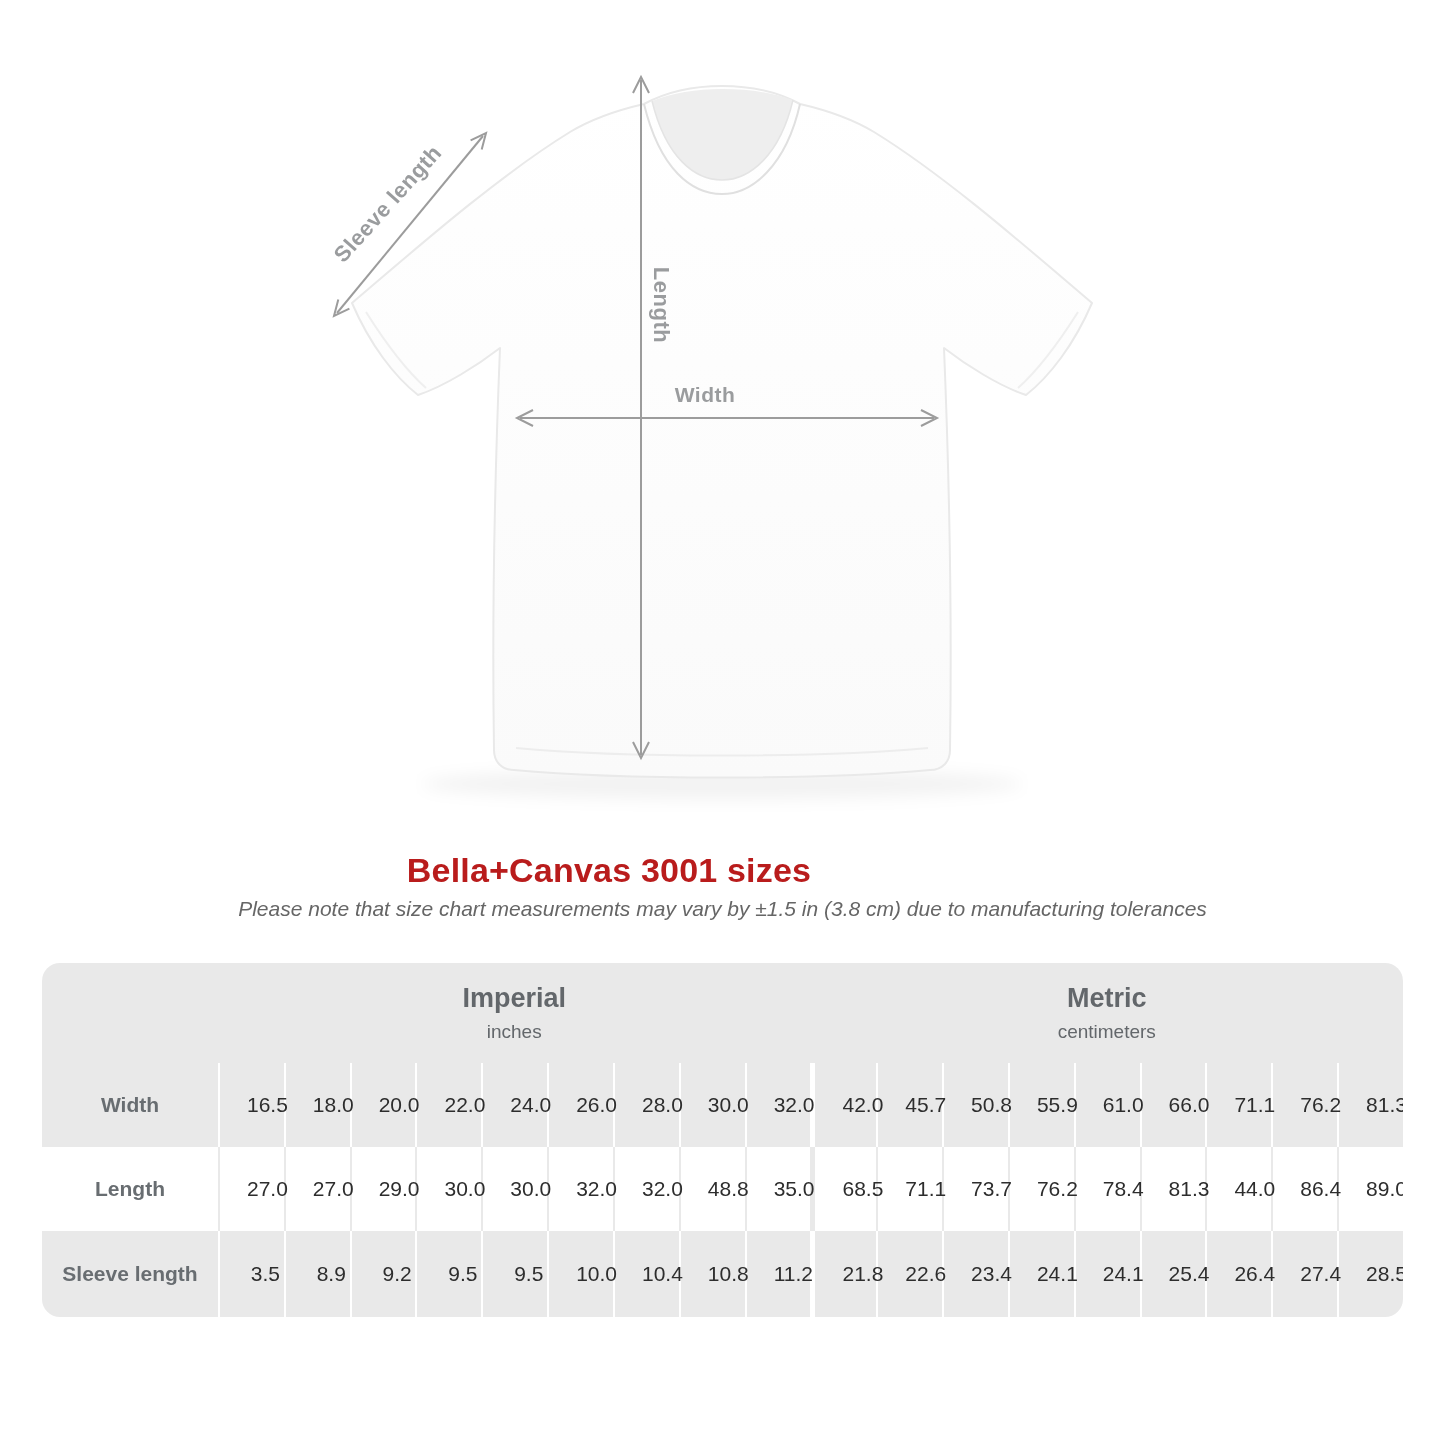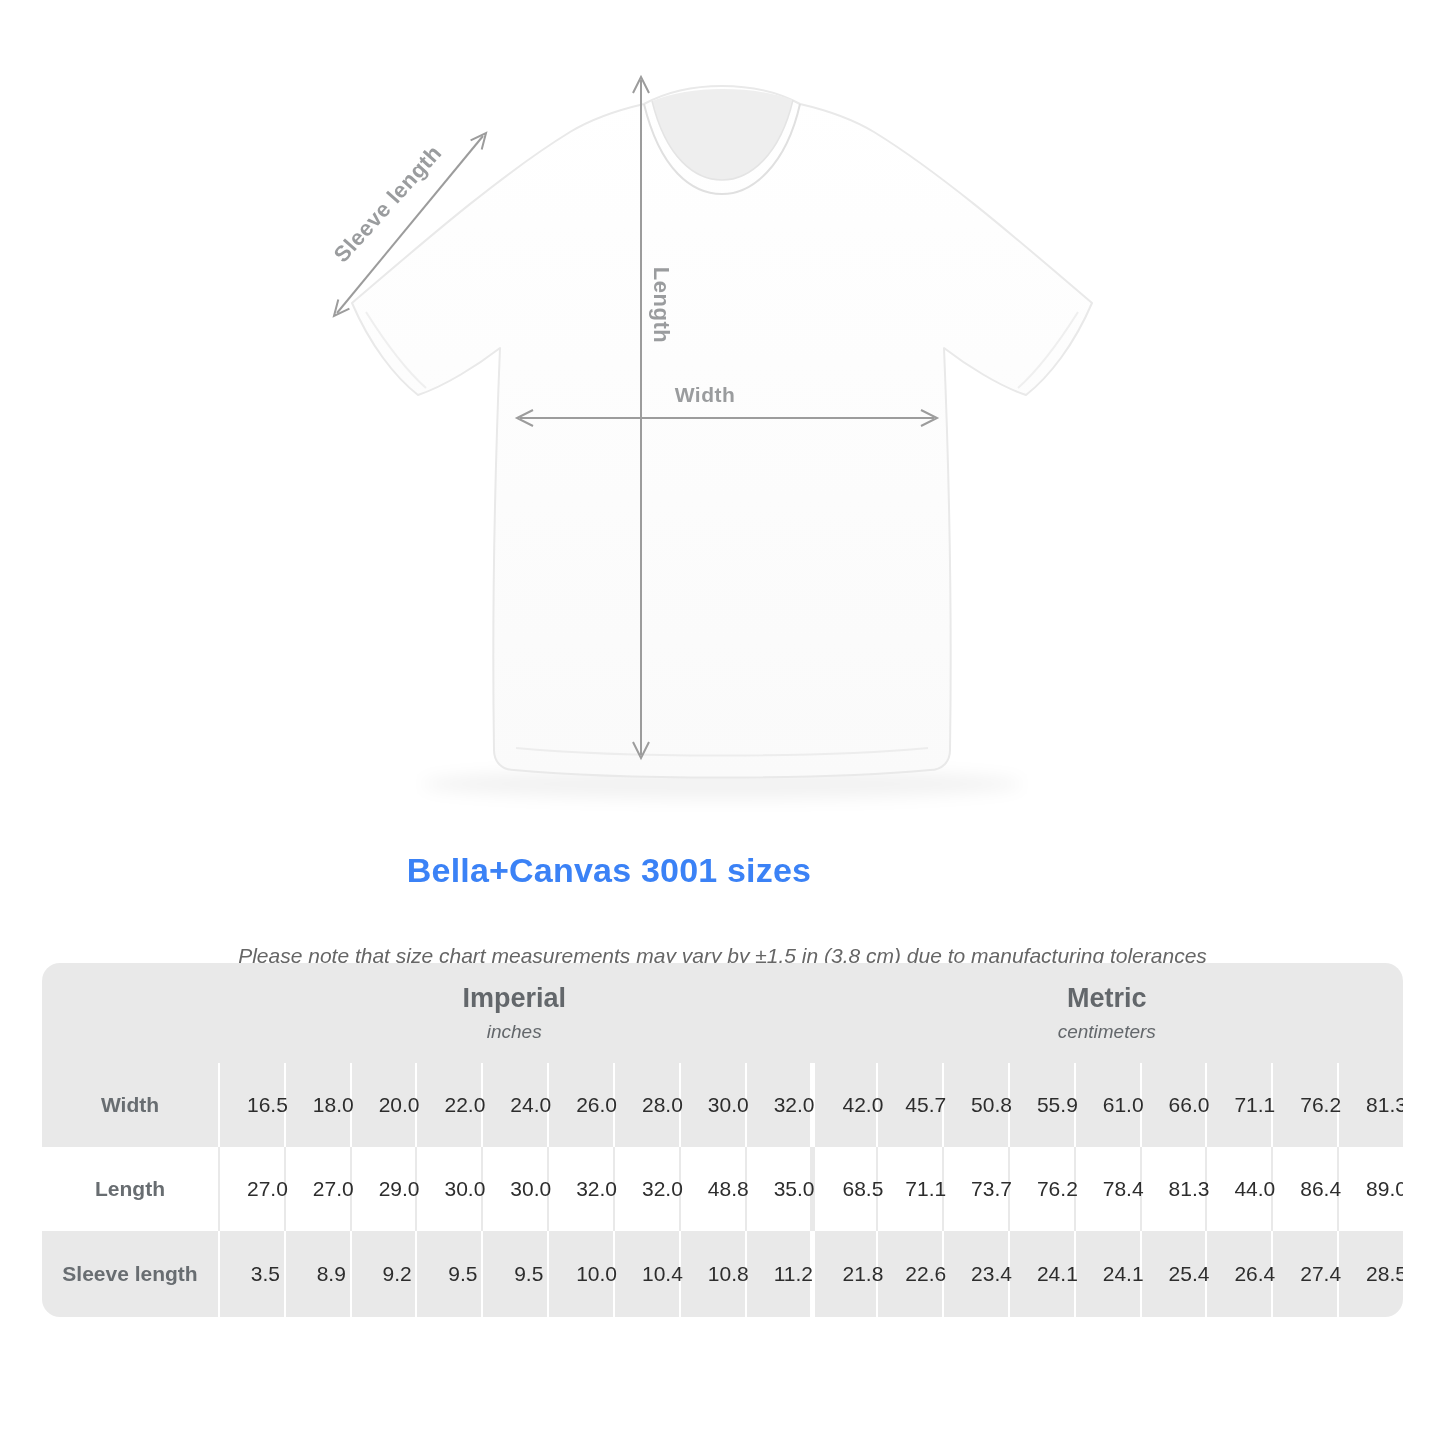--- a/index.html
+++ b/index.html
@@ -14,38 +14,38 @@
     position:absolute;font-weight:bold;color:#9a9c9e;white-space:nowrap;
     transform:translate(-50%,-50%) rotate(var(--r,0deg));
     font-size:21px;letter-spacing:.5px;
   }
   .mlabel.sleeve{left:388px;top:204px;--r:-48deg;font-size:22px;}
   .mlabel.len{left:661px;top:305px;--r:90deg;font-size:22px;}
   .mlabel.wid{left:705px;top:395px;}
   
   .title{
     position:absolute;left:0;top:851px;width:1218px;text-align:center;
-    font-size:34px;font-weight:bold;color:#3b82f6;letter-spacing:.2px;
+    font-size:34px;font-weight:bold;color:#b91c1c;letter-spacing:.2px;
   }
   .subtitle{
     position:absolute;left:0;top:897px;width:1445px;text-align:center;
-    font-size:21px;font-style:italic;color:#666666;margin-top:47px;
+    font-size:21px;font-style:italic;color:#666666;
   }
   
   .table-card{
     position:absolute;left:42px;top:963px;width:1361px;
     border-radius:18px;overflow:hidden;
   }
   table{width:100%;border-collapse:separate;border-spacing:0;table-layout:fixed;}
   td{text-align:center;vertical-align:middle;padding:0;}
   tr.band td{background:#e9e9e9;height:100px;}
   tr.band td+td{border-left:none;}
   td.unit{color:#63676b;}
   .u-main{font-size:27px;font-weight:bold;}
-  .u-sub{font-size:19px;font-style:italic;margin-top:7px;}
+  .u-sub{font-size:19px;margin-top:7px;}
   tr.heads td{height:82px;background:#ffffff;}
   tr.r-white td{background:#ffffff;height:84px;}
   tr.r-gray td{background:#e9e9e9;height:84px;}
   tr.last td{height:86px;}
   tr.heads td+td{border-left:2px solid #e9e9e9;}
   tr.r-white td+td{border-left:2px solid #e9e9e9;}
   tr.r-gray td+td{border-left:2px solid #ffffff;}
   td.mstart{border-left-width:5px !important;}
   .rowlabel,.head{font-weight:bold;color:#686d71;font-size:21px;}
   .val{color:#2d2d2d;font-size:21px;padding-left:27px;}

